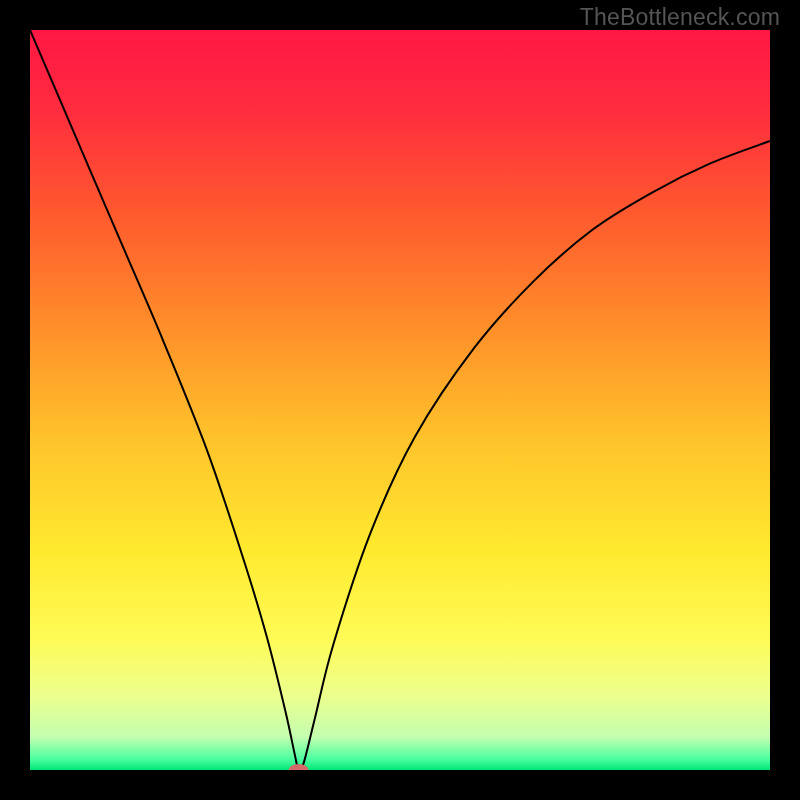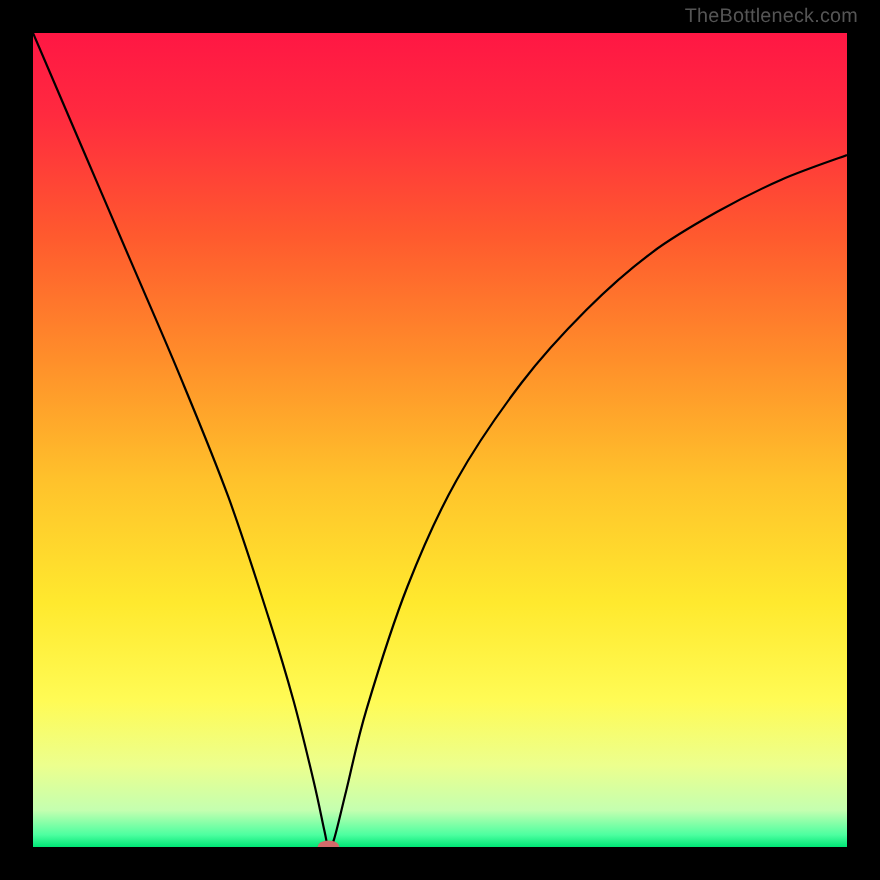--- a/index.html
+++ b/index.html
@@ -16,21 +16,21 @@
     left: 30px;
     top: 30px;
     width: 740px;
     height: 740px;
   }
   .watermark {
     position: absolute;
     top: 4px;
     right: 20px;
     color: #555;
-    font-size: 18px;
+    font-size: 23px;
     font-weight: 500;
     letter-spacing: 0.2px;
     text-align: left;
   }
 </style>
 </head>
 <body>
 
 <div class="frame">
   <svg id="chart-svg" width="740" height="740" viewBox="0 0 740 740">

